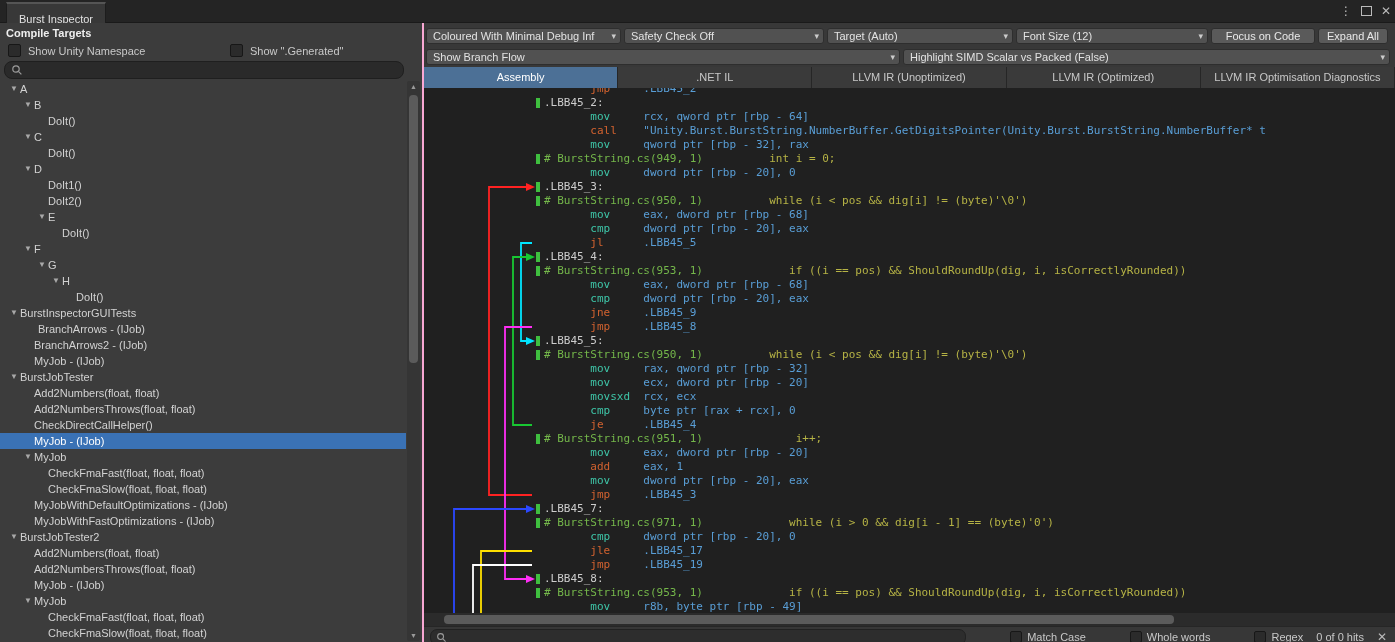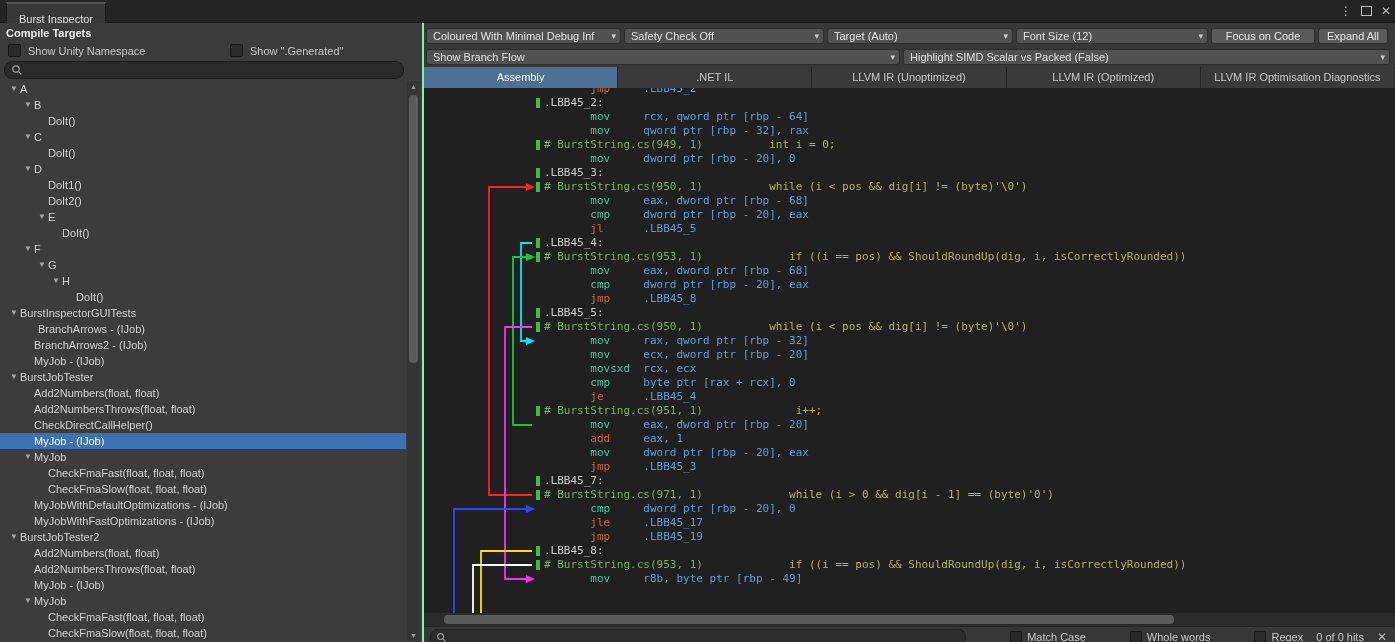--- a/index.html
+++ b/index.html
@@ -10,21 +10,21 @@
   .titlebar{position:relative;height:22px;background:#242424;border-bottom:1px solid #1a1a1a;}
   .doctab{position:absolute;left:6px;top:2px;height:20px;background:#383838;border:1px solid #1d1d1d;border-bottom:none;
           border-top:2px solid #555;padding:7px 12px;font-size:11px;line-height:17px;color:#e2e2e2;}
   .win-controls{position:absolute;right:4px;top:0;height:22px;display:flex;align-items:center;gap:9px;color:#bbb;}
   .wc{font-size:12px;cursor:default;}
   .wc-box{width:9px;height:8px;border:1px solid #bbb;display:inline-block;}
 
   .main{display:flex;height:620px;}
 
   
-  .left{position:relative;width:422px;background:#3c3c3c;border-right:2px solid #86efac;flex:none;}
+  .left{position:relative;width:422px;background:#3c3c3c;border-right:2px solid #f9a8d4;flex:none;}
   .panel-header{position:absolute;top:4px;left:6px;font-size:11px;font-weight:bold;color:#eee;}
   .cb-row{position:absolute;top:21px;left:8px;right:4px;display:flex;font-size:11px;color:#c9c9c9;}
   .cb-row label{display:flex;align-items:center;gap:7px;}
   .cb-row label:first-child{width:222px;}
   .cb{width:11px;height:11px;background:#2b2b2b;border:1px solid #171717;border-radius:2px;flex:none;}
   .searchbox{position:absolute;top:38px;left:4px;right:18px;height:16px;background:#2a2a2a;border:1px solid #1f1f1f;
              border-radius:8px;display:flex;align-items:center;padding:0 6px;}
   .tree{position:absolute;top:58px;left:0;right:16px;bottom:0;overflow:hidden;font-size:11px;}
   .tree-row{height:16px;line-height:16px;white-space:nowrap;display:flex;align-items:center;color:#d2d2d2;cursor:default;}
   .tree-row.selected{background:#3a72b5;color:#fff;}
@@ -316,32 +316,34 @@
             <polygon points="102,487 111,491 102,495" fill="#ff2ef5"></polygon>
             <path d="M30,527 V421 H102" stroke="#2b48ff" fill="none" stroke-width="1.8"></path>
             <polygon points="102,417 111,421 102,425" fill="#2b48ff"></polygon>
             <path d="M108,463 H57 V527" stroke="#ffe000" fill="none" stroke-width="1.8"></path>
             <path d="M108,477 H49 V527" stroke="#ffffff" fill="none" stroke-width="1.8"></path>
           </svg>
         <div class="code-content">
             <div class="code-line"><span class="seg-pad">       </span><span class="seg-br">jmp</span><span class="seg-pad">     </span><span class="seg-arg">.LBB45_2</span></div>
             <div class="code-line"><span class="mark"></span><span class="seg-label">.LBB45_2:</span></div>
             <div class="code-line"><span class="seg-pad">       </span><span class="seg-mn">mov</span><span class="seg-pad">     </span><span class="seg-arg">rcx, qword ptr [rbp - 64]</span></div>
+            <div class="code-line"><span class="seg-pad">       </span><span class="seg-br">call</span><span class="seg-pad">    </span><span class="seg-arg">"Unity.Burst.BurstString.NumberBuffer.GetDigitsPointer(Unity.Burst.BurstString.NumberBuffer* t</span></div>
             <div class="code-line"><span class="seg-pad">       </span><span class="seg-mn">mov</span><span class="seg-pad">     </span><span class="seg-arg">qword ptr [rbp - 32], rax</span></div>
             <div class="code-line"><span class="mark"></span><span class="seg-file"># BurstString.cs(949, 1)</span><span class="seg-pad">          </span><span class="seg-src">int i = 0;</span></div>
             <div class="code-line"><span class="seg-pad">       </span><span class="seg-mn">mov</span><span class="seg-pad">     </span><span class="seg-arg">dword ptr [rbp - 20], 0</span></div>
             <div class="code-line"><span class="mark"></span><span class="seg-label">.LBB45_3:</span></div>
             <div class="code-line"><span class="mark"></span><span class="seg-file"># BurstString.cs(950, 1)</span><span class="seg-pad">          </span><span class="seg-src">while (i &lt; pos &amp;&amp; dig[i] != (byte)'\0')</span></div>
             <div class="code-line"><span class="seg-pad">       </span><span class="seg-mn">mov</span><span class="seg-pad">     </span><span class="seg-arg">eax, dword ptr [rbp - 68]</span></div>
             <div class="code-line"><span class="seg-pad">       </span><span class="seg-mn">cmp</span><span class="seg-pad">     </span><span class="seg-arg">dword ptr [rbp - 20], eax</span></div>
             <div class="code-line"><span class="seg-pad">       </span><span class="seg-br">jl</span><span class="seg-pad">      </span><span class="seg-arg">.LBB45_5</span></div>
             <div class="code-line"><span class="mark"></span><span class="seg-label">.LBB45_4:</span></div>
             <div class="code-line"><span class="mark"></span><span class="seg-file"># BurstString.cs(953, 1)</span><span class="seg-pad">             </span><span class="seg-src">if ((i == pos) &amp;&amp; ShouldRoundUp(dig, i, isCorrectlyRounded))</span></div>
             <div class="code-line"><span class="seg-pad">       </span><span class="seg-mn">mov</span><span class="seg-pad">     </span><span class="seg-arg">eax, dword ptr [rbp - 68]</span></div>
             <div class="code-line"><span class="seg-pad">       </span><span class="seg-mn">cmp</span><span class="seg-pad">     </span><span class="seg-arg">dword ptr [rbp - 20], eax</span></div>
+            <div class="code-line"><span class="seg-pad">       </span><span class="seg-br">jne</span><span class="seg-pad">     </span><span class="seg-arg">.LBB45_9</span></div>
             <div class="code-line"><span class="seg-pad">       </span><span class="seg-br">jmp</span><span class="seg-pad">     </span><span class="seg-arg">.LBB45_8</span></div>
             <div class="code-line"><span class="mark"></span><span class="seg-label">.LBB45_5:</span></div>
             <div class="code-line"><span class="mark"></span><span class="seg-file"># BurstString.cs(950, 1)</span><span class="seg-pad">          </span><span class="seg-src">while (i &lt; pos &amp;&amp; dig[i] != (byte)'\0')</span></div>
             <div class="code-line"><span class="seg-pad">       </span><span class="seg-mn">mov</span><span class="seg-pad">     </span><span class="seg-arg">rax, qword ptr [rbp - 32]</span></div>
             <div class="code-line"><span class="seg-pad">       </span><span class="seg-mn">mov</span><span class="seg-pad">     </span><span class="seg-arg">ecx, dword ptr [rbp - 20]</span></div>
             <div class="code-line"><span class="seg-pad">       </span><span class="seg-mn">movsxd</span><span class="seg-pad">  </span><span class="seg-arg">rcx, ecx</span></div>
             <div class="code-line"><span class="seg-pad">       </span><span class="seg-mn">cmp</span><span class="seg-pad">     </span><span class="seg-arg">byte ptr [rax + rcx], 0</span></div>
             <div class="code-line"><span class="seg-pad">       </span><span class="seg-br">je</span><span class="seg-pad">      </span><span class="seg-arg">.LBB45_4</span></div>
             <div class="code-line"><span class="mark"></span><span class="seg-file"># BurstString.cs(951, 1)</span><span class="seg-pad">              </span><span class="seg-src">i++;</span></div>
             <div class="code-line"><span class="seg-pad">       </span><span class="seg-mn">mov</span><span class="seg-pad">     </span><span class="seg-arg">eax, dword ptr [rbp - 20]</span></div>

